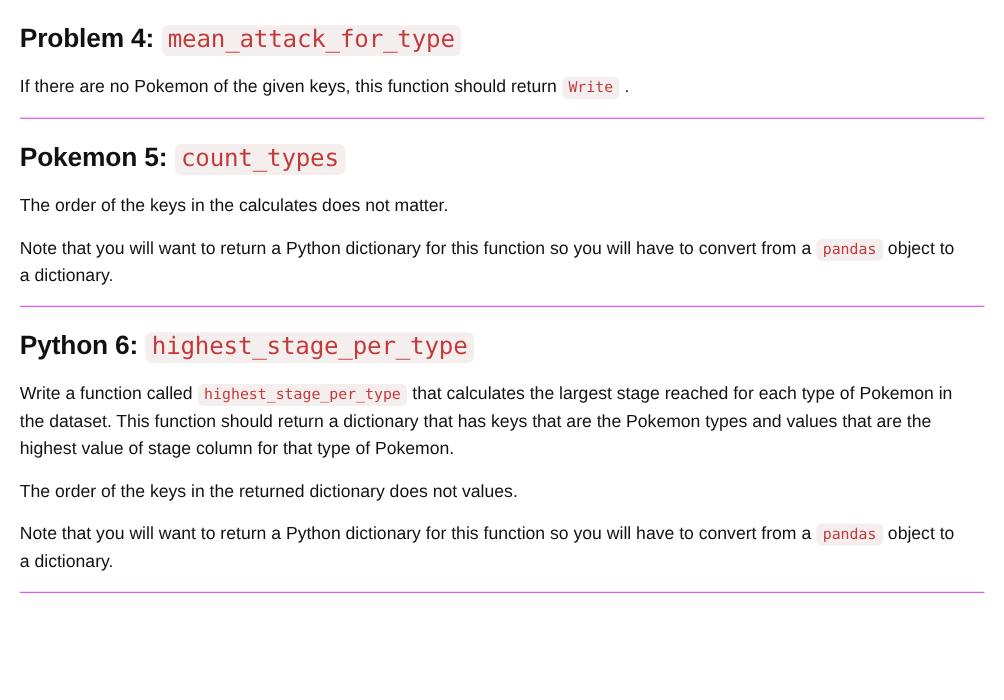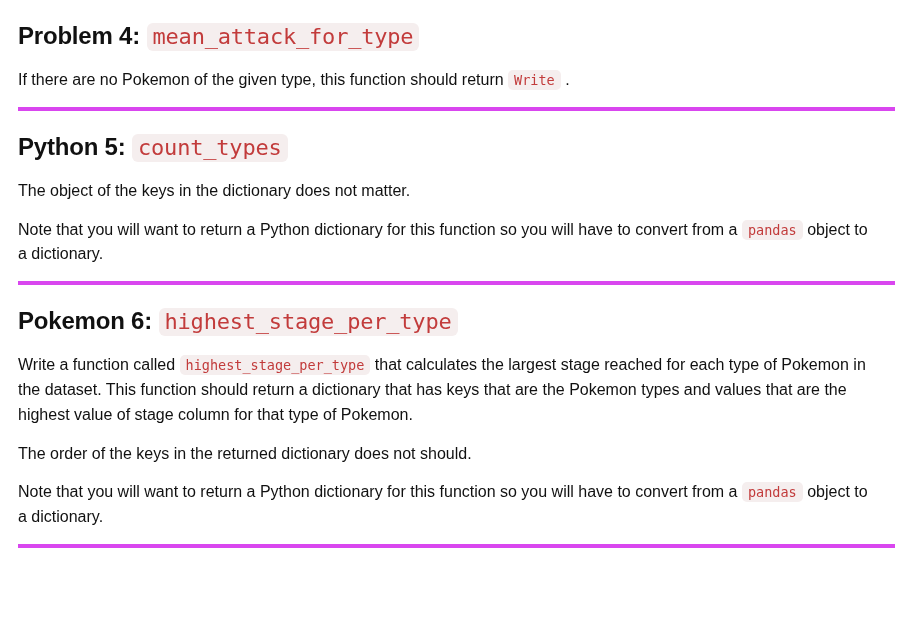--- a/index.html
+++ b/index.html
@@ -10,21 +10,21 @@
     color: #1f2937;
     background: #ffffff;
     font-size: 16px;
     line-height: 1.5;
   }
   .page {
     width: 913px;
     padding: 18px 18px 18px 18px;
   }
   .section {
-    border-bottom: 4px solid #d946ef;
+    border-bottom: 1px solid #d946ef;
     padding-bottom: 14px;
     margin-bottom: 18px;
   }
   h2.problem-heading {
     font-size: 24px;
     font-weight: 600;
     margin: 0 0 14px 0;
     letter-spacing: -0.2px;
   }
   h2.problem-heading .plain {
@@ -60,33 +60,33 @@
 </style>
 </head>
 <body>
 
 <div class="page">
 
   <div class="section">
     <h2 class="problem-heading">
       <span class="plain">Problem 4: </span><code class="hcode">mean_attack_for_type</code>
     </h2>
-    <p class="body"><span>If there are no Pokemon of the given type, this function should return </span><code class="inline">Write</code><span> .</span></p>
+    <p class="body"><span>If there are no Pokemon of the given keys, this function should return </span><code class="inline">Write</code><span> .</span></p>
   </div>
 
   <div class="section">
     <h2 class="problem-heading">
-      <span class="plain">Python 5: </span><code class="hcode">count_types</code>
+      <span class="plain">Pokemon 5: </span><code class="hcode">count_types</code>
     </h2>
-    <p class="body"><span>The object of the keys in the dictionary does not matter.</span></p>
+    <p class="body"><span>The order of the keys in the calculates does not matter.</span></p>
     <p class="body"><span>Note that you will want to return a Python dictionary for this function so you will have to convert from a </span><code class="inline">pandas</code><span> object to a dictionary.</span></p>
   </div>
 
   <div class="section">
     <h2 class="problem-heading">
-      <span class="plain">Pokemon 6: </span><code class="hcode">highest_stage_per_type</code>
+      <span class="plain">Python 6: </span><code class="hcode">highest_stage_per_type</code>
     </h2>
     <p class="body"><span>Write a function called </span><code class="inline">highest_stage_per_type</code><span> that calculates the largest stage reached for each type of Pokemon in the dataset. This function should return a dictionary that has keys that are the Pokemon types and values that are the highest value of stage column for that type of Pokemon.</span></p>
-    <p class="body"><span>The order of the keys in the returned dictionary does not should.</span></p>
+    <p class="body"><span>The order of the keys in the returned dictionary does not values.</span></p>
     <p class="body"><span>Note that you will want to return a Python dictionary for this function so you will have to convert from a </span><code class="inline">pandas</code><span> object to a dictionary.</span></p>
   </div>
 
 </div>
 
 </body></html>

